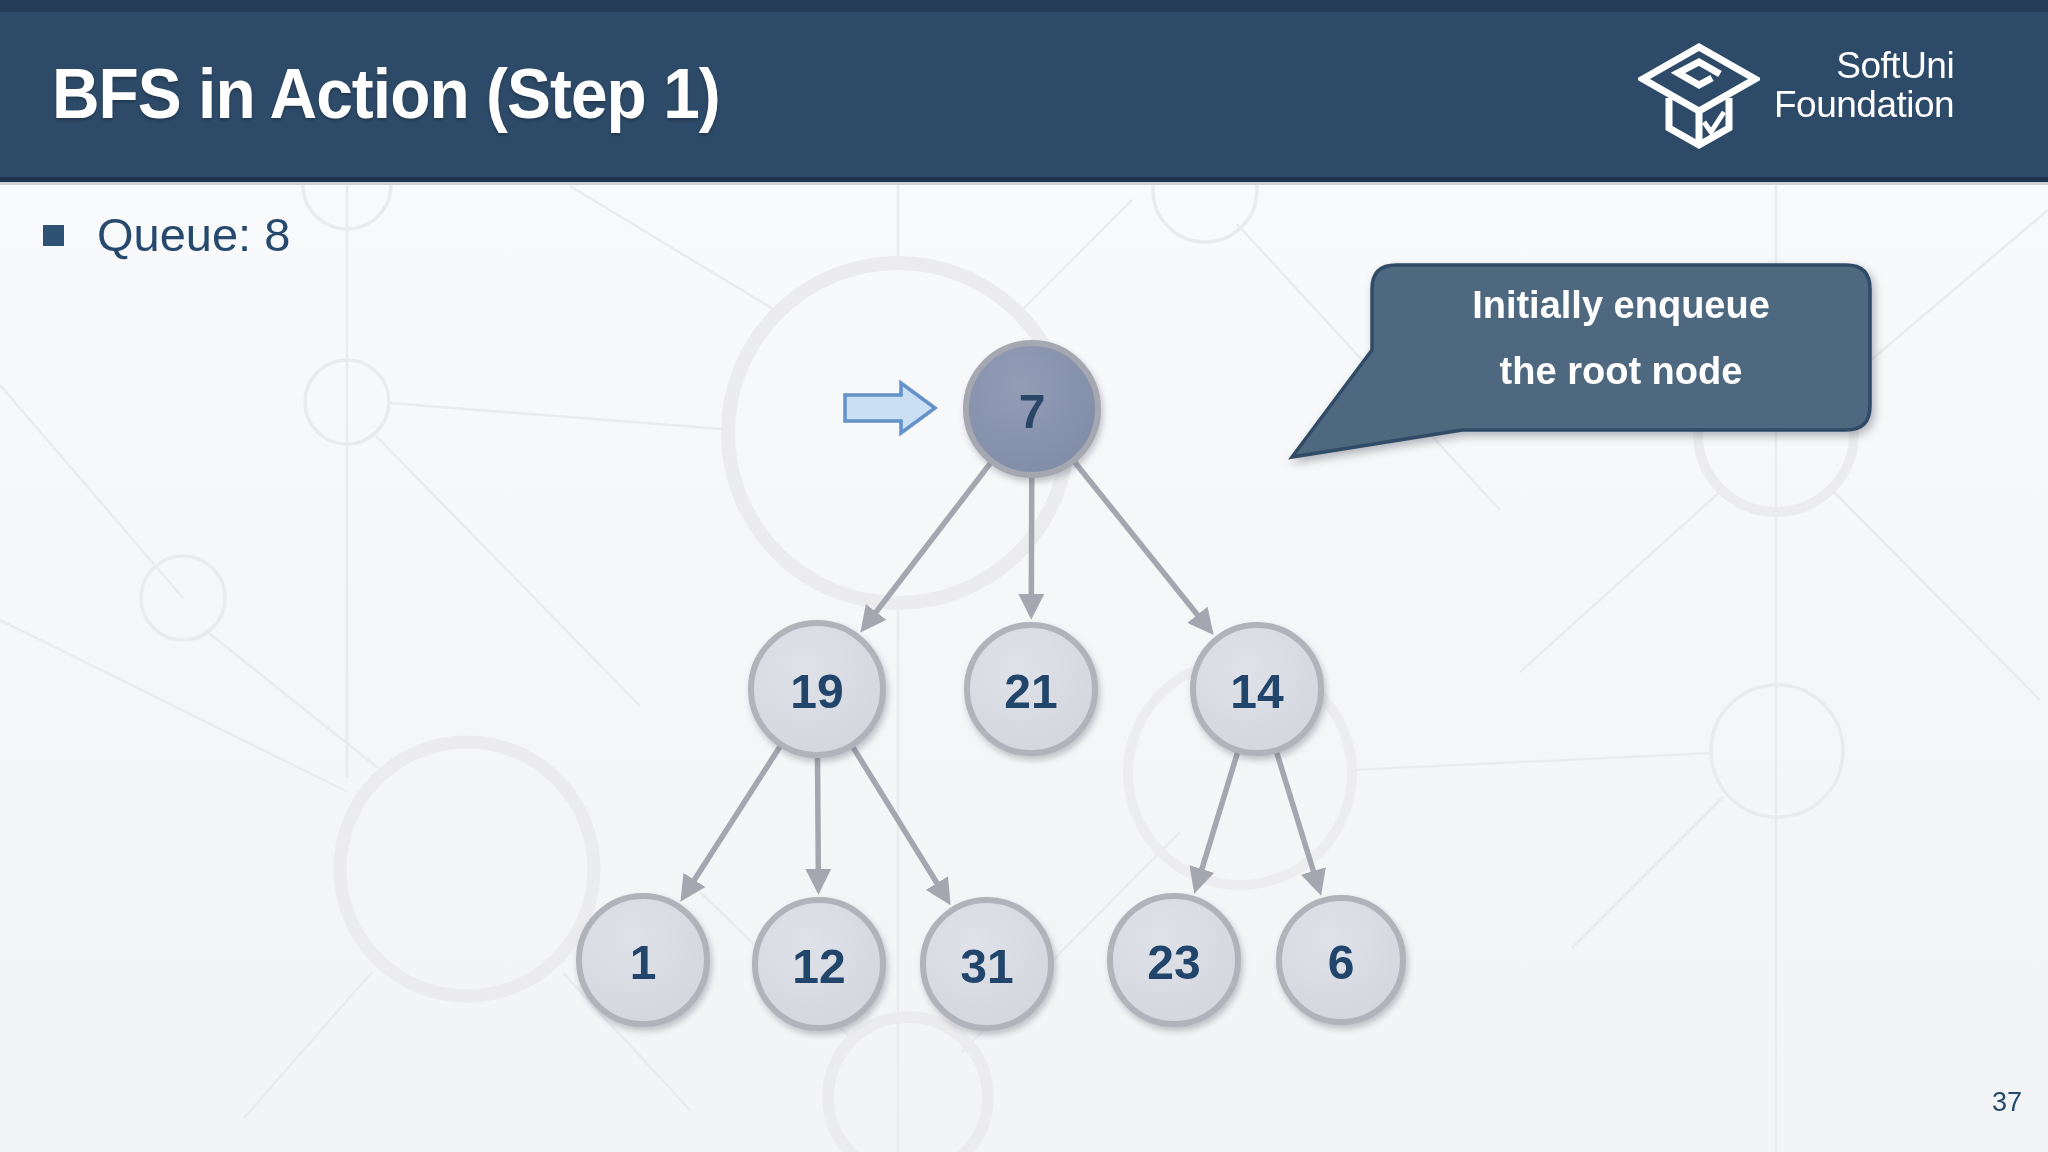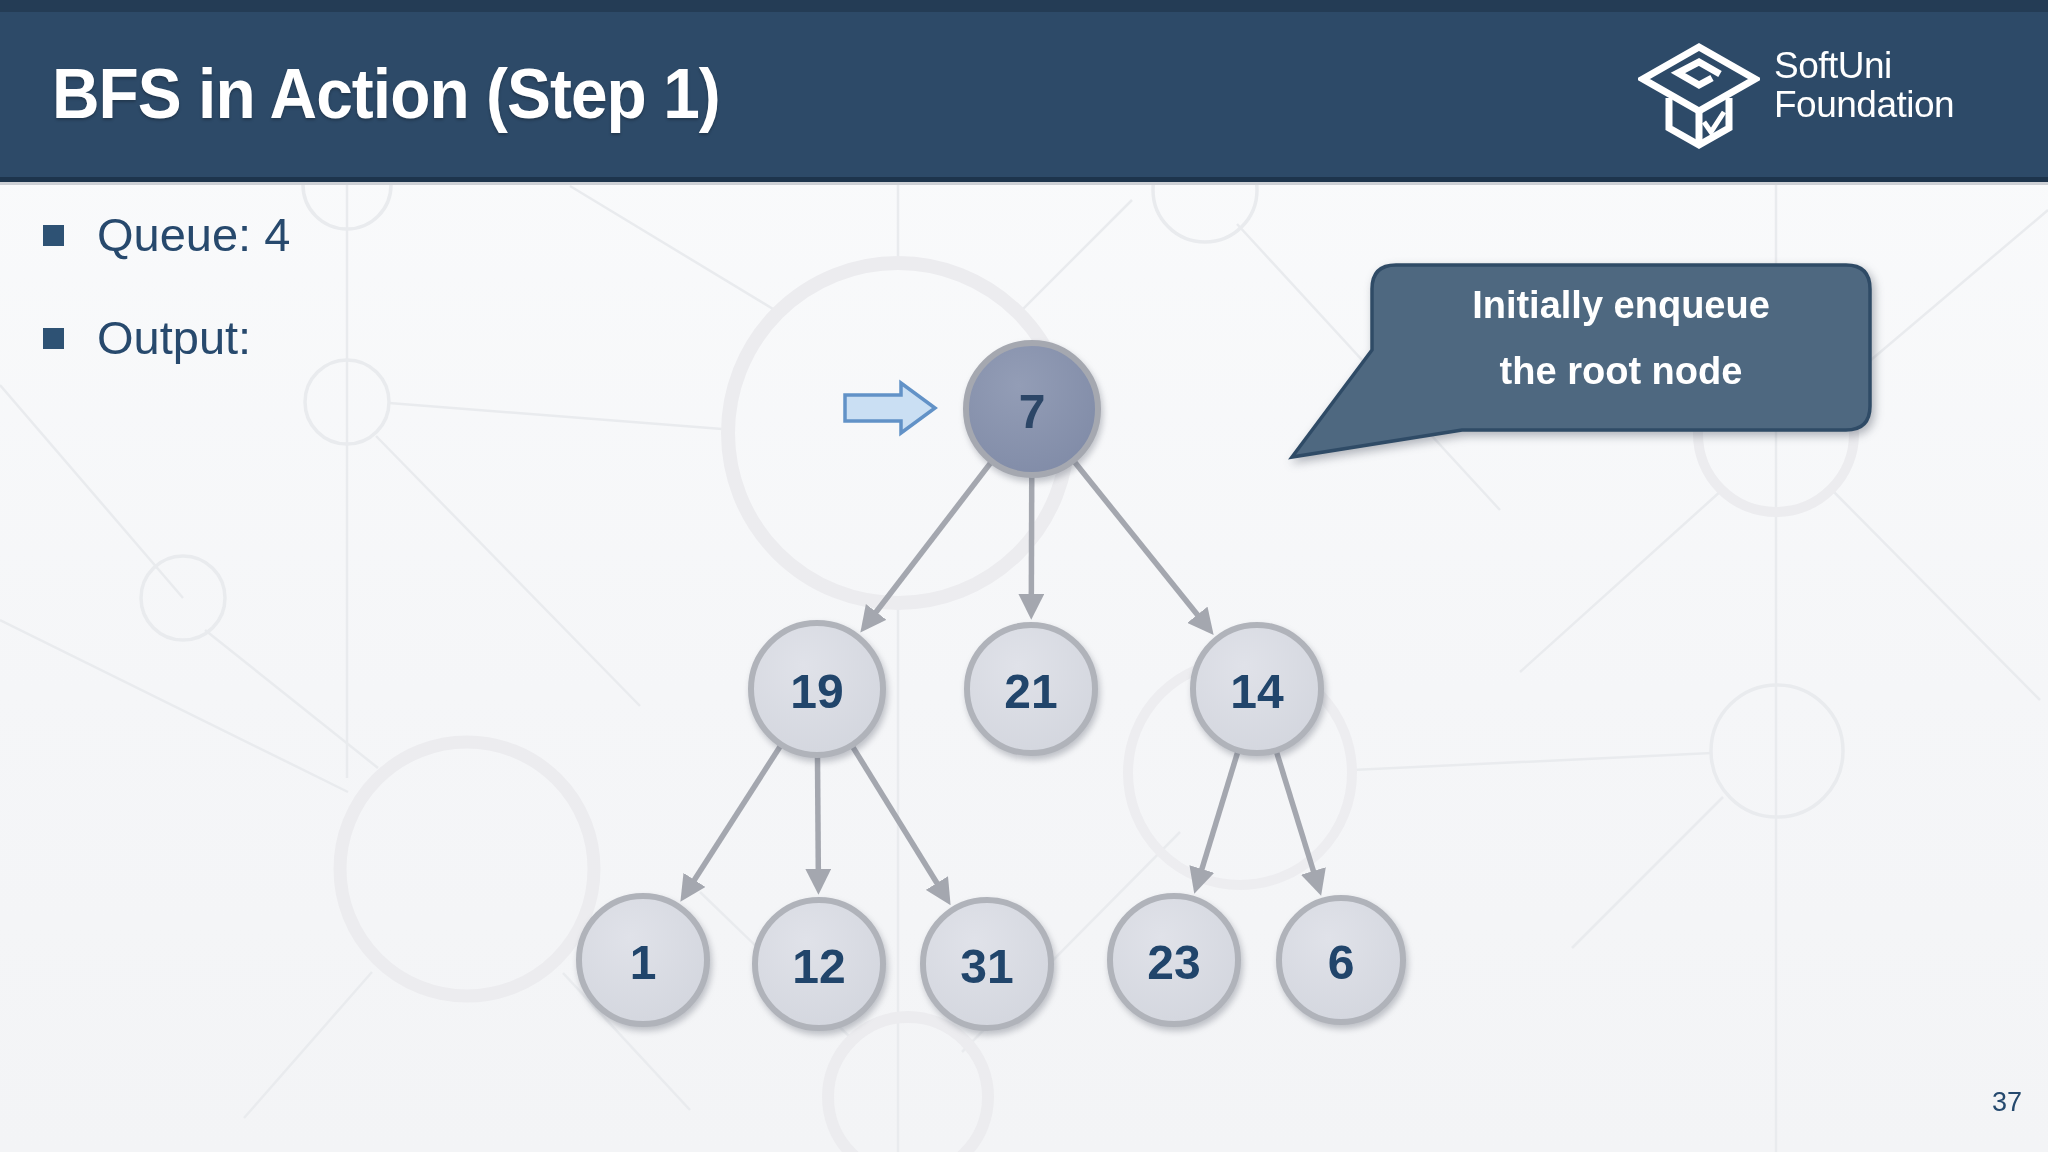--- a/index.html
+++ b/index.html
@@ -9,20 +9,21 @@
     font-family:"Liberation Sans", sans-serif;
   }
   
   .header{
     position:absolute; left:0; top:0; width:100%; height:182px;
     background:#2d4a68;
     border-top:12px solid #243c55;
     box-sizing:border-box;
     box-shadow:inset 0 -5px 0 rgba(12,26,42,.45), 0 3px 0 #cdd0d5;
     z-index:5;
+    text-align:right;
   }
   .slide-title{
     position:absolute; left:52px; top:44px;
     color:#ffffff; font-size:70px; font-weight:bold; line-height:76px;
     letter-spacing:-1px; white-space:nowrap;
     display:inline-block; transform:scaleX(.94); transform-origin:left center;
     text-shadow:0 2px 3px rgba(0,0,0,.25);
   }
   .logo{position:absolute; right:30px; top:26px; width:380px; height:130px;}
   .logo-cap{position:absolute; left:0; top:4px;}
@@ -109,25 +110,21 @@
       </svg>
       <div class="logo-text">
         <div>SoftUni</div>
         <div>Foundation</div>
       </div>
     </div>
   </div>
 
   <div class="bullet-row r1">
     <span class="bullet-square"></span>
-    <span class="bullet-label">Queue: 4</span>
-  </div>
-  <div class="bullet-row r2">
-    <span class="bullet-square"></span>
-    <span class="bullet-label">Output:</span>
+    <span class="bullet-label">Queue: 8</span>
   </div>
 
   <svg id="tree-svg" class="tree-layer" width="2048" height="1152" viewBox="0 0 2048 1152">
       <defs>
         <marker id="arrowhead" viewBox="0 0 10 10" refX="2" refY="5" markerWidth="26" markerHeight="26" markerUnits="userSpaceOnUse" orient="auto">
           <path d="M0,0 L10,5 L0,10 Z" fill="#a4a7af"></path>
         </marker>
         <radialGradient id="nodeGrad" cx="40%" cy="32%" r="80%">
           <stop offset="0%" stop-color="#e0e2e9"></stop>
           <stop offset="100%" stop-color="#d2d5dd"></stop>

